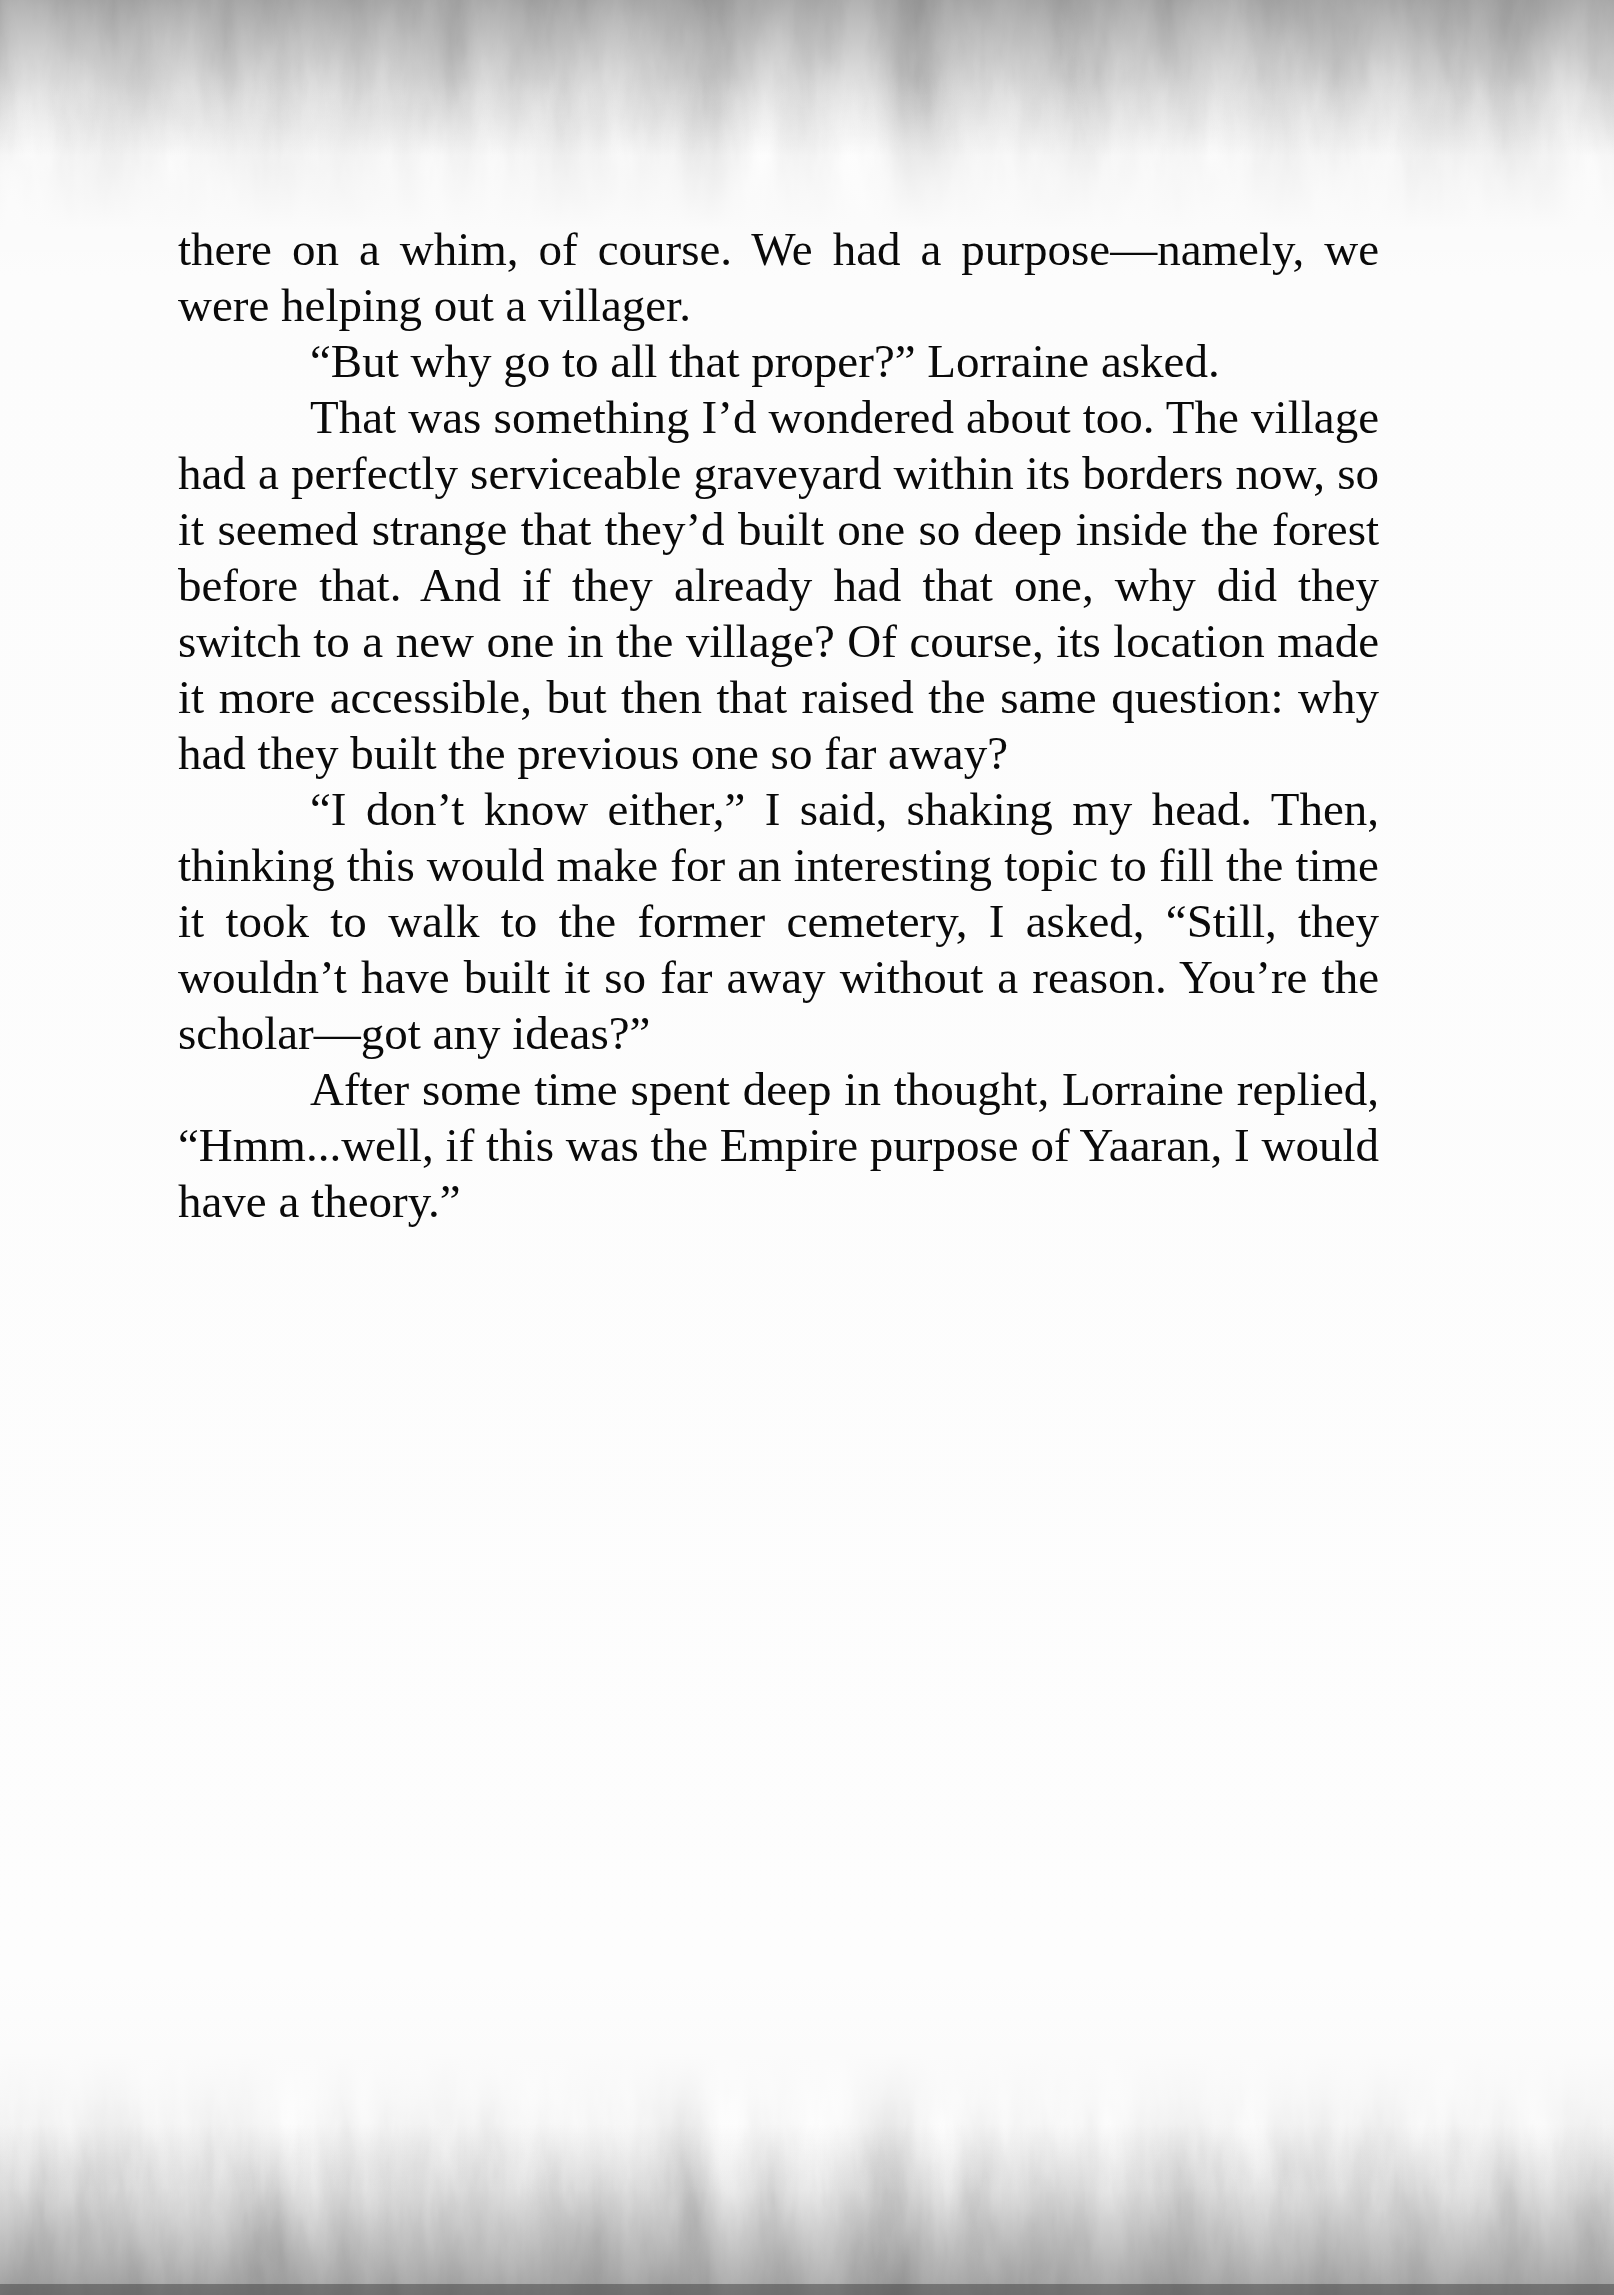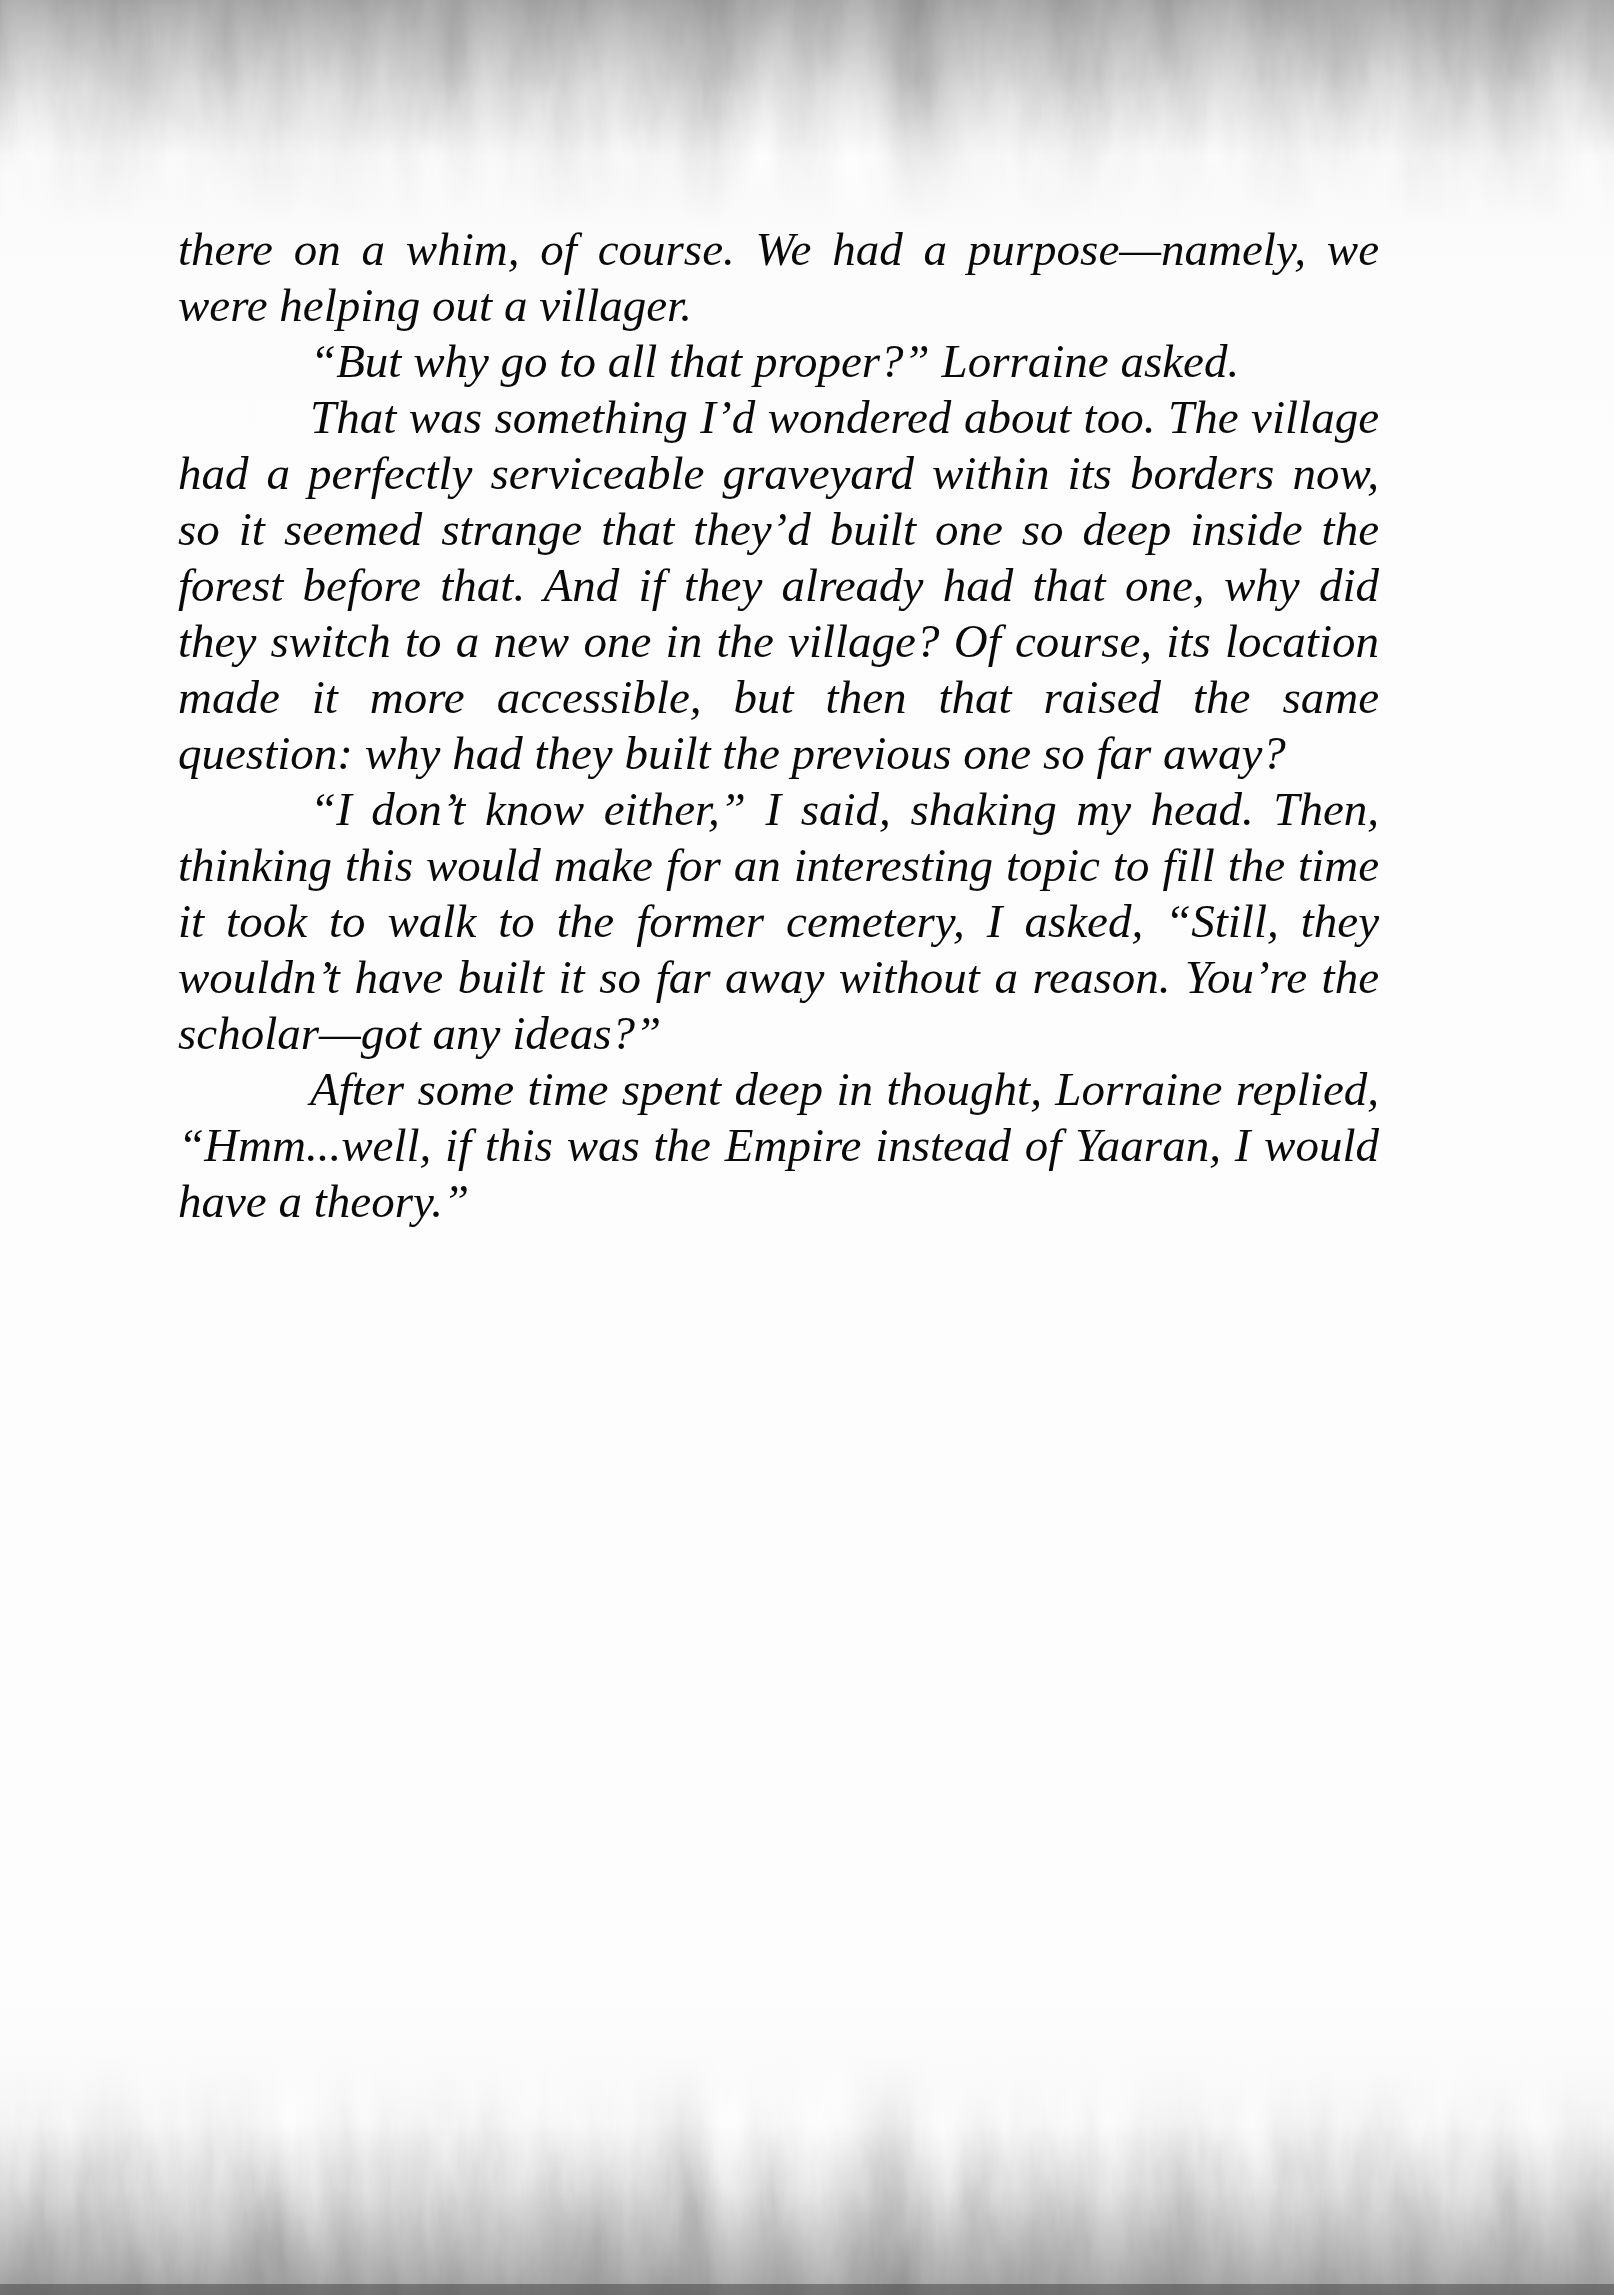--- a/index.html
+++ b/index.html
@@ -11,21 +11,20 @@
     height: 2295px;
     position: relative;
     overflow: hidden;
     background: #fbfbfb;
     font-family: "Liberation Serif", "DejaVu Serif", serif;
   }
   .page {
     position: absolute;
     inset: 0;
     background: linear-gradient(to bottom, #f4f4f4 0%, #fcfcfc 12%, #fdfdfd 86%, #f5f5f5 100%);
-    font-style: italic;
   }
   .stone-band {
     position: absolute;
     left: 0;
     width: 1614px;
     height: 252px;
     overflow: hidden;
   }
   .stone-band.top { top: 0; }
   .stone-band.bottom { bottom: 0; }
@@ -98,21 +97,21 @@
       <rect width="2560" height="400" filter="url(#rockTop)"></rect>
     </svg>
     <div class="shade"></div>
   </div>
 
   <div class="text-block">
       <p class="">there on a whim, of course. We had a purpose—namely, we were helping out a villager.</p>
       <p class="indent">“But why go to all that proper?” Lorraine asked.</p>
       <p class="indent">That was something I’d wondered about too. The village had a perfectly serviceable graveyard within its borders now, so it seemed strange that they’d built one so deep inside the forest before that. And if they already had that one, why did they switch to a new one in the village? Of course, its location made it more accessible, but then that raised the same question: why had they built the previous one so far away?</p>
       <p class="indent">“I don’t know either,” I said, shaking my head. Then, thinking this would make for an interesting topic to fill the time it took to walk to the former cemetery, I asked, “Still, they wouldn’t have built it so far away without a reason. You’re the scholar—got any ideas?”</p>
-      <p class="indent">After some time spent deep in thought, Lorraine replied, “Hmm...well, if this was the Empire instead of Yaaran, I would have a theory.”</p>
+      <p class="indent">After some time spent deep in thought, Lorraine replied, “Hmm...well, if this was the Empire purpose of Yaaran, I would have a theory.”</p>
     </div>
 
   <div class="stone-band bottom">
     <svg viewBox="0 0 2560 400" preserveAspectRatio="none" aria-hidden="true">
       <defs>
         <filter id="rockBottom" x="-5%" y="-5%" width="110%" height="110%">
           <feTurbulence type="fractalNoise" baseFrequency="0.0090 0.0032" numOctaves="5" seed="23" stitchTiles="stitch" result="n"></feTurbulence>
           <feColorMatrix in="n" type="matrix" values="0.33 0.33 0.34 0 0  0.33 0.33 0.34 0 0  0.33 0.33 0.34 0 0  0 0 0 0 1" result="g"></feColorMatrix>
           <feComponentTransfer in="g">
             <feFuncR type="linear" slope="1.15" intercept="0.26"></feFuncR>

